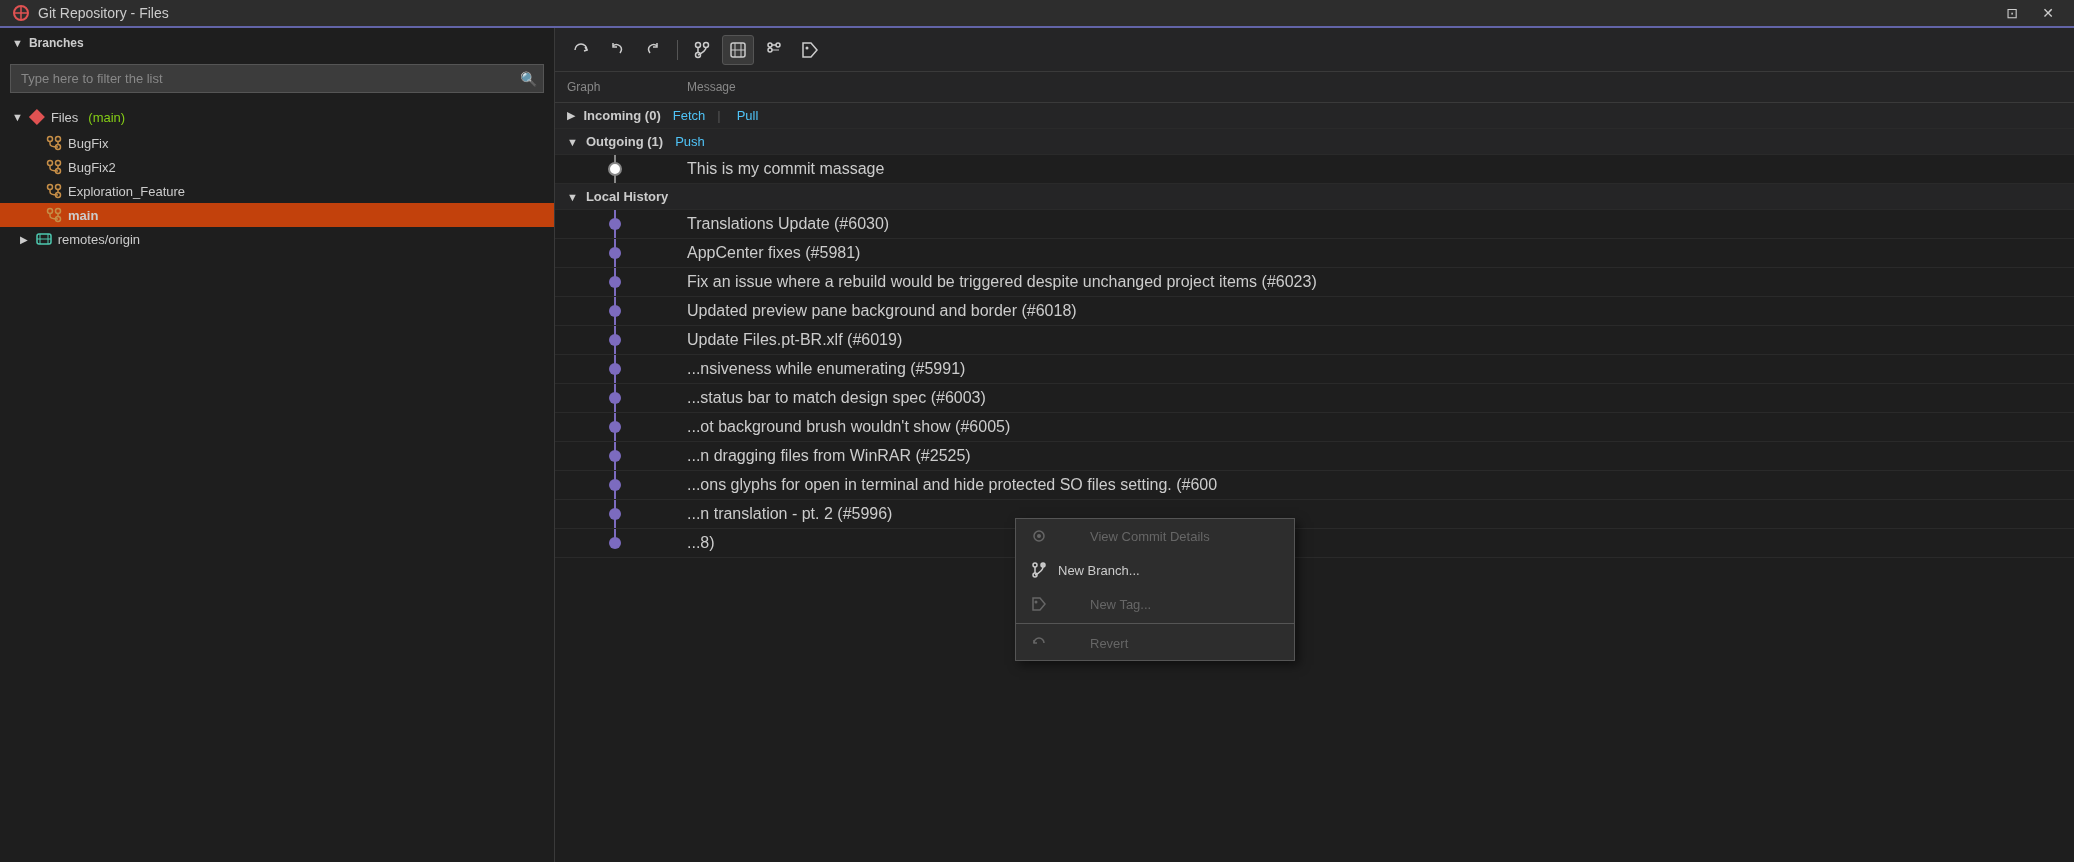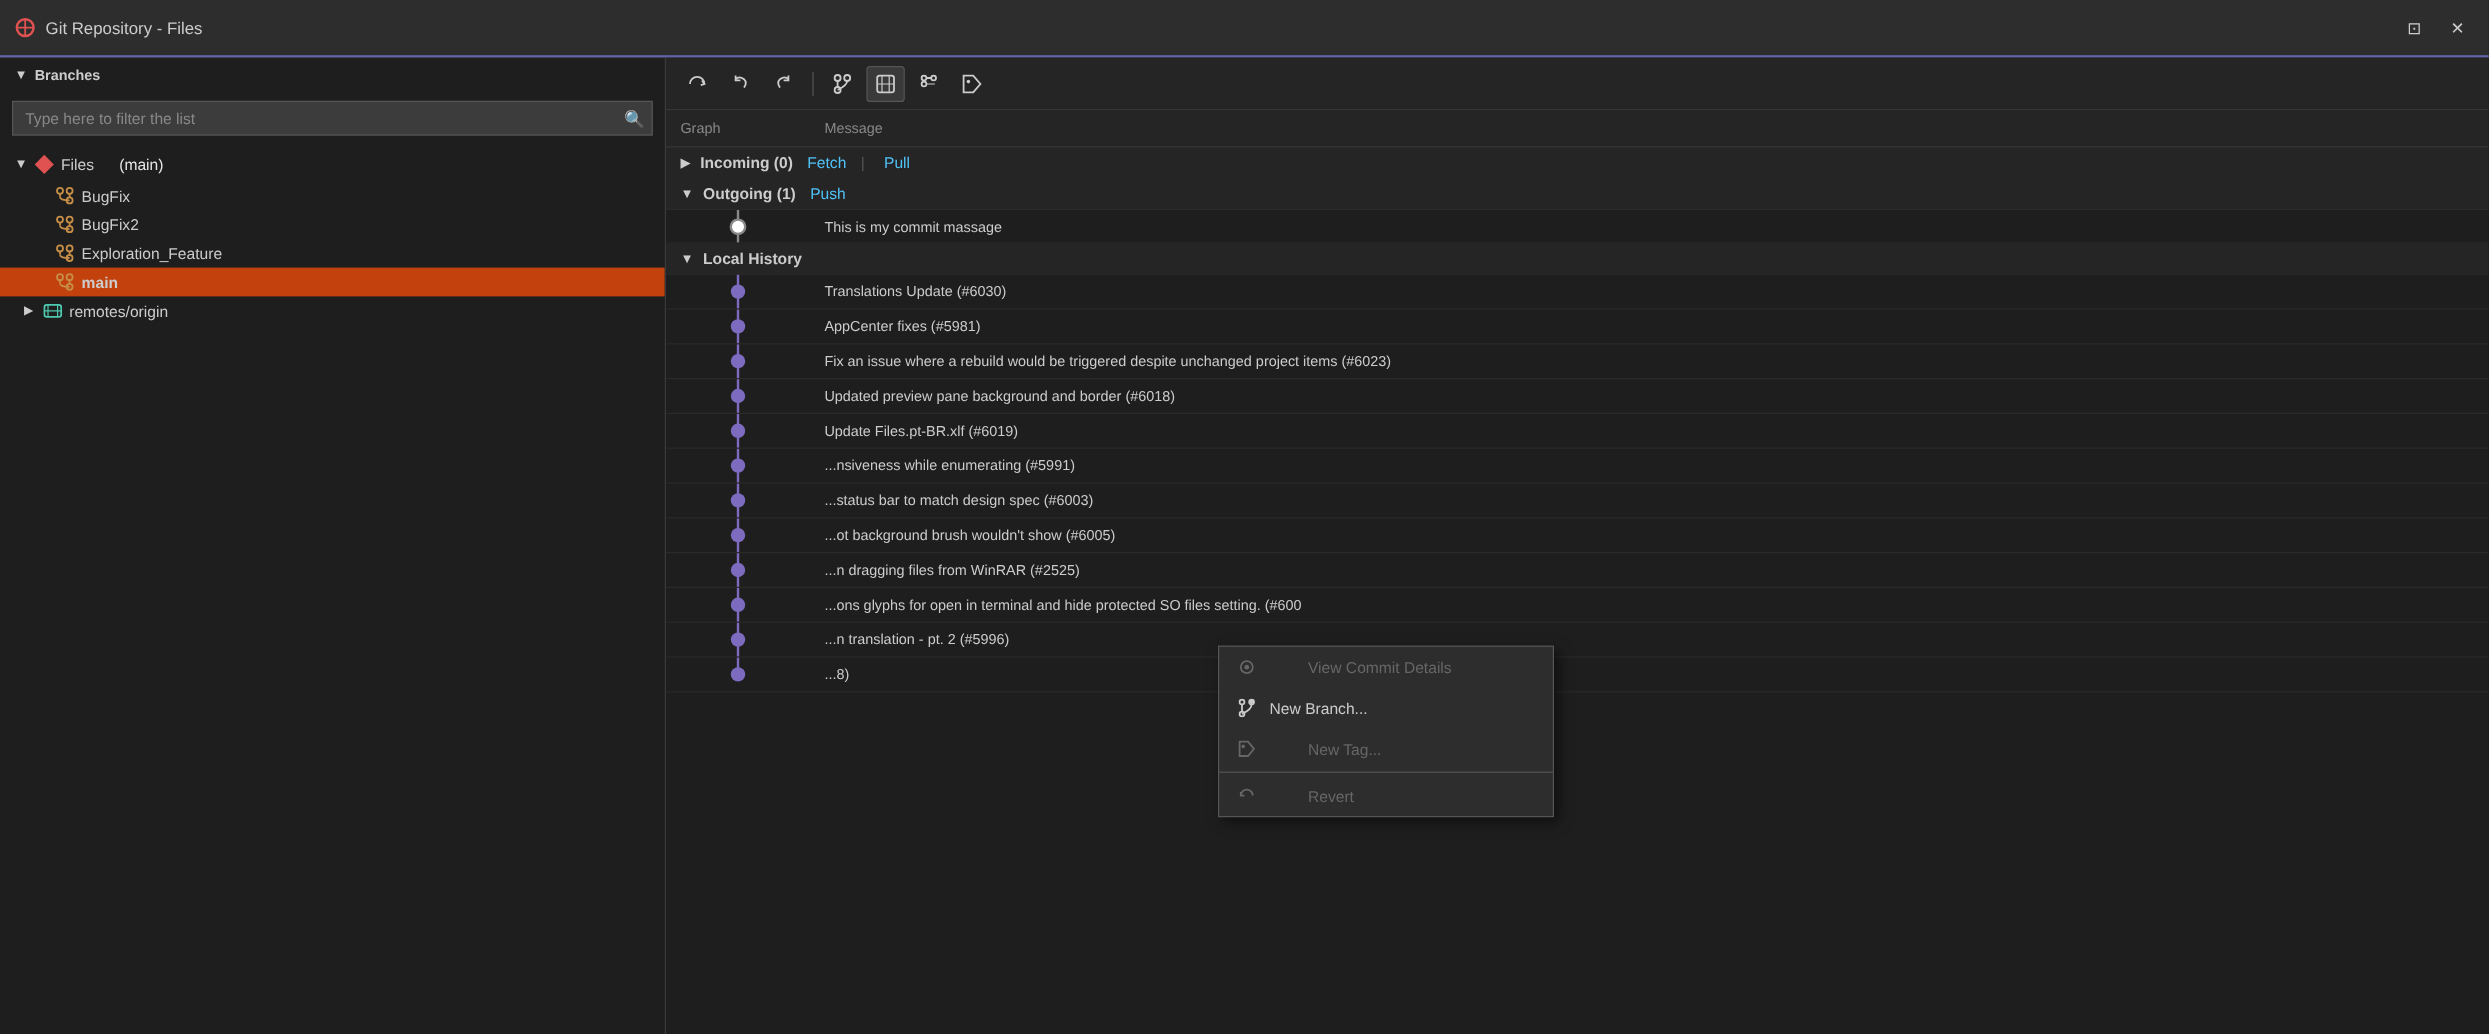--- a/index.html
+++ b/index.html
@@ -11,21 +11,21 @@
       width: 2074px;
       height: 862px;
       overflow: hidden;
       display: flex;
       flex-direction: column;
     }
 
     
     .title-bar {
       background: #2d2d2d;
-      height: 48px;
+      height: 28px;
       display: flex;
       align-items: center;
       padding: 0 12px;
       border-bottom: 2px solid #6264a7;
       flex-shrink: 0;
     }
     .title-bar-icon {
       width: 18px; height: 18px;
       margin-right: 8px;
       display: inline-flex; align-items: center; justify-content: center;
@@ -220,21 +220,21 @@
     .graph-cell {
       display: flex;
       align-items: center;
       justify-content: center;
       height: 100%;
       position: relative;
     }
     .msg-cell {
       padding: 5px 12px;
       color: #cccccc;
-      font-size: 12px;
+      font-size: 16px;
       white-space: nowrap;
       overflow: hidden;
       text-overflow: ellipsis;
     }
 
     
     .outgoing-commit .graph-cell {
       position: relative;
     }
 
@@ -307,21 +307,21 @@
       <input class="filter-input" type="text" placeholder="Type here to filter the list" style="">
       <span class="search-icon-btn">🔍</span>
     </div>
 
     <div class="branch-tree">
 
       <div class="files-root">
         <span class="expand-arrow">▼</span>
         <div class="diamond-icon"></div>
         <span>Files</span>
-        <span style="color:#e5e5e5; margin-left:15px;">(main)</span>
+        <span style="color:#84cc16; margin-left:4px;">(main)</span>
       </div>
 
       <div class="tree-item">
         <span style="width:20px"></span>
         <svg class="branch-svg" viewBox="0 0 16 16" fill="none">
           <circle cx="4" cy="4" r="2.5" stroke="#c68e47" stroke-width="1.5"></circle>
           <circle cx="12" cy="12" r="2.5" stroke="#c68e47" stroke-width="1.5"></circle>
           <circle cx="12" cy="4" r="2.5" stroke="#c68e47" stroke-width="1.5"></circle>
           <line x1="4" y1="6.5" x2="4" y2="9" stroke="#c68e47" stroke-width="1.5"></line>
           <path d="M4 9 Q4 12 12 12" stroke="#c68e47" stroke-width="1.5" fill="none"></path>

